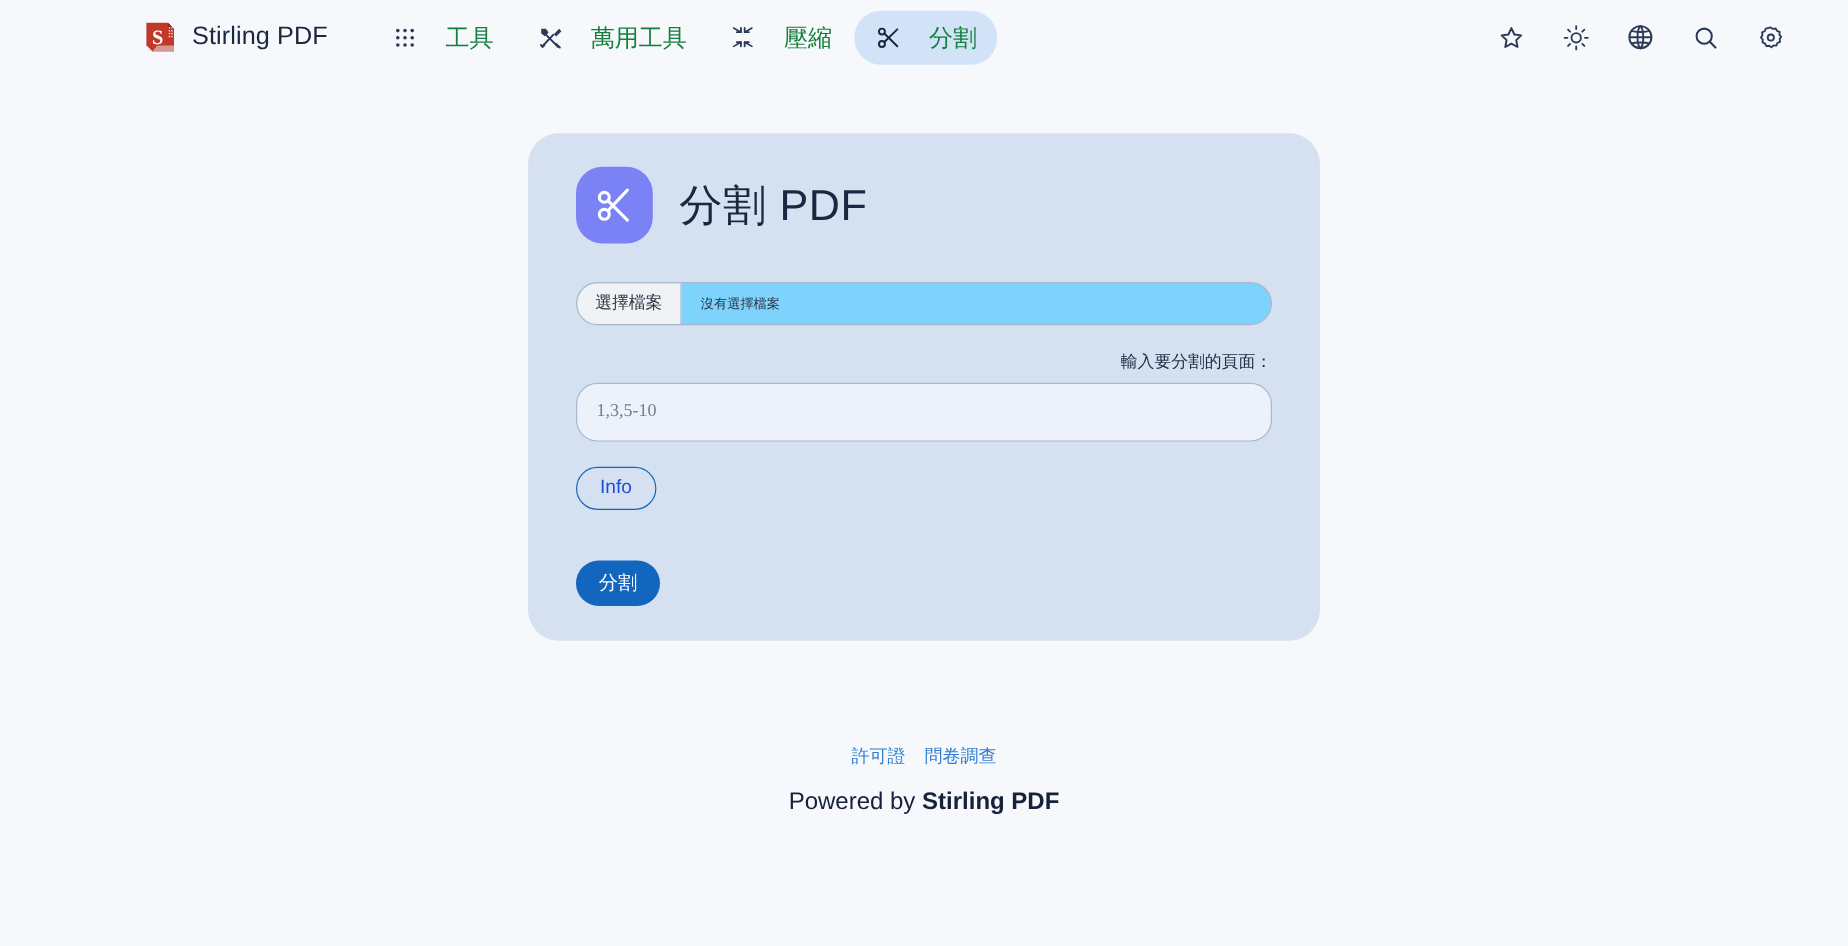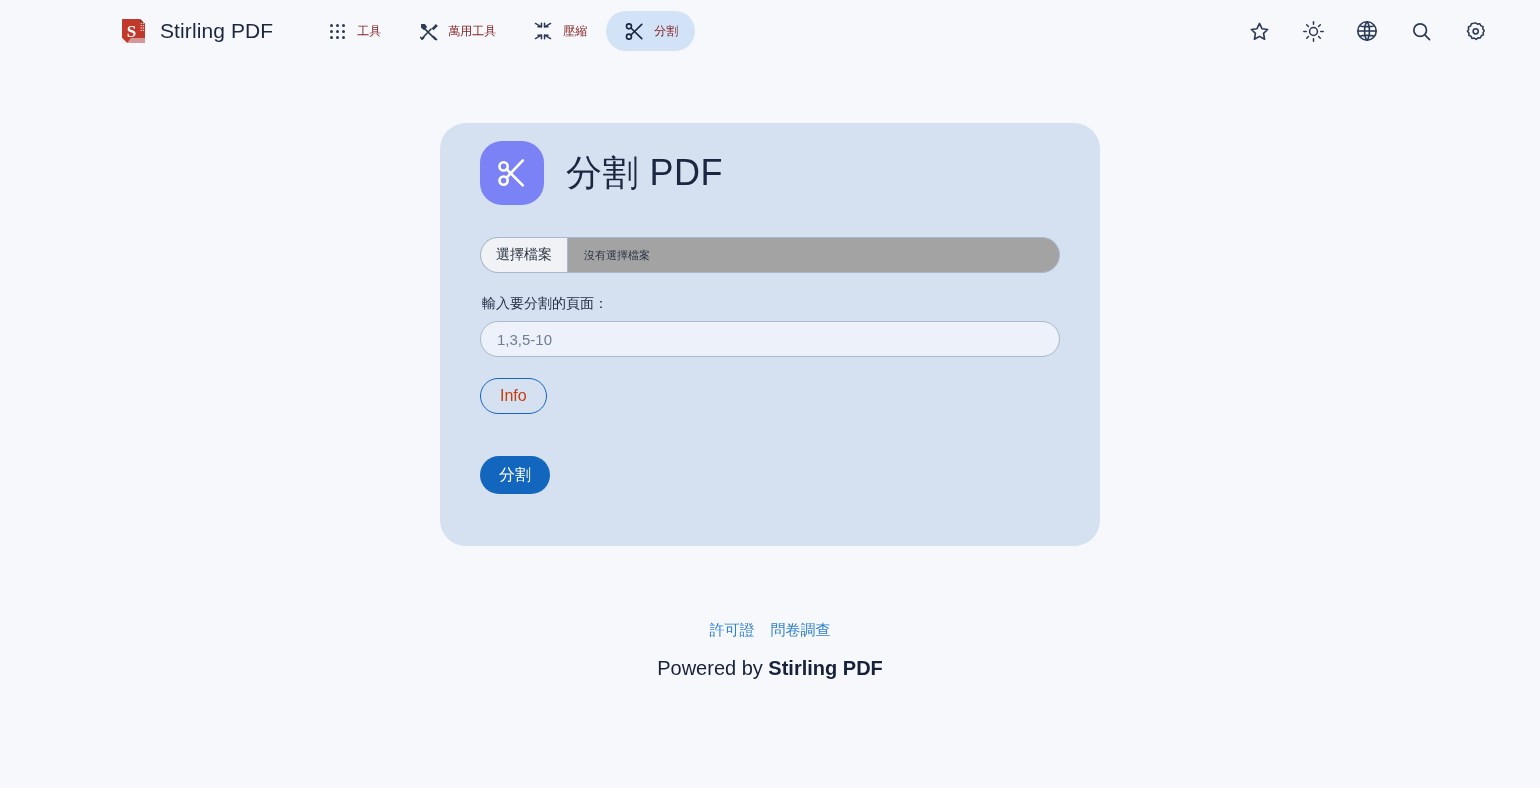--- a/index.html
+++ b/index.html
@@ -34,25 +34,25 @@
     font-size: 21px;
     letter-spacing: .1px;
     color: #1b2640;
     white-space: nowrap;
   }
 
   .navlinks { display: flex; align-items: center; gap: 2px; }
   .navlink {
     display: flex;
     align-items: center;
-    gap: 9px;
+    gap: 23px;
     padding: 9px 17px;
     border-radius: 22px;
-    font-size: 12px;
-    color: #7f1d1d;
+    font-size: 20px;
+    color: #15803d;
     text-decoration: none;
     white-space: nowrap;
     cursor: pointer;
   }
   .navlink.active { background: #d3e3f7; }
   .navlink .ico { display: flex; align-items: center; justify-content: center; width: 22px; height: 22px; flex: 0 0 22px; }
 
   .nav-right {
     margin-left: auto;
     display: flex;
@@ -77,22 +77,21 @@
     height: 626px;
   }
   .card {
     position: absolute;
     left: 440px;
     top: 49px;
     width: 660px;
     height: 423px;
     background: #d5e1f0;
     border-radius: 26px;
-    padding: 18px 40px;
-    margin-top: 12px;
+    padding: 28px 40px;
   }
   .card-head {
     display: flex;
     align-items: center;
     gap: 22px;
     margin-bottom: 32px;
   }
   .tool-tile {
     width: 64px; height: 64px;
     background: #7b82f5;
@@ -108,21 +107,21 @@
     letter-spacing: .5px;
   }
 
   .file-input {
     display: flex;
     align-items: stretch;
     width: 580px;
     height: 36px;
     border: 1px solid #a9b8cc;
     border-radius: 18px;
-    background: #a3a3a3;
+    background: #7dd3fc;
     overflow: hidden;
     cursor: pointer;
   }
   .file-btn {
     display: flex; align-items: center;
     padding: 0 15px;
     background: #f0f2f5;
     border-right: 1px solid #a9b8cc;
     font-size: 14px;
     color: #2c3444;
@@ -132,50 +131,51 @@
     display: flex; align-items: center;
     padding: 0 16px;
     font-size: 11px;
     color: #2c3444;
   }
 
   .field-label {
     margin: 22px 0 8px 2px;
     font-size: 14px;
     color: #1f2a44;
+    text-align: right;
   }
   .text-input {
     display: block;
     width: 580px;
-    height: 36px;
+    height: 49px;
     border: 1px solid #a9b8cc;
     border-radius: 18px;
     background: #edf2fa;
     padding: 0 16px;
     font-size: 15px;
     color: #1f2a44;
-    font-family: Liberation Sans, sans-serif;
+    font-family: Liberation Serif, serif;
     outline: none;
   }
   .text-input::placeholder { color: #707e92; }
 
   .btn {
     font-family: inherit;
     cursor: pointer;
     white-space: nowrap;
   }
   .btn-info {
     margin-top: 21px;
     display: inline-flex; align-items: center; justify-content: center;
     height: 36px;
     padding: 0 19px;
     border: 1px solid #1366bd;
     border-radius: 18px;
     background: transparent;
-    color: #c2410c;
+    color: #1d4ed8;
     font-size: 16px;
   }
   .btn-primary {
     margin-top: 42px;
     display: inline-flex; align-items: center; justify-content: center;
     height: 38px;
     padding: 0 19px;
     border: none;
     border-radius: 19px;
     background: #1366bd;

